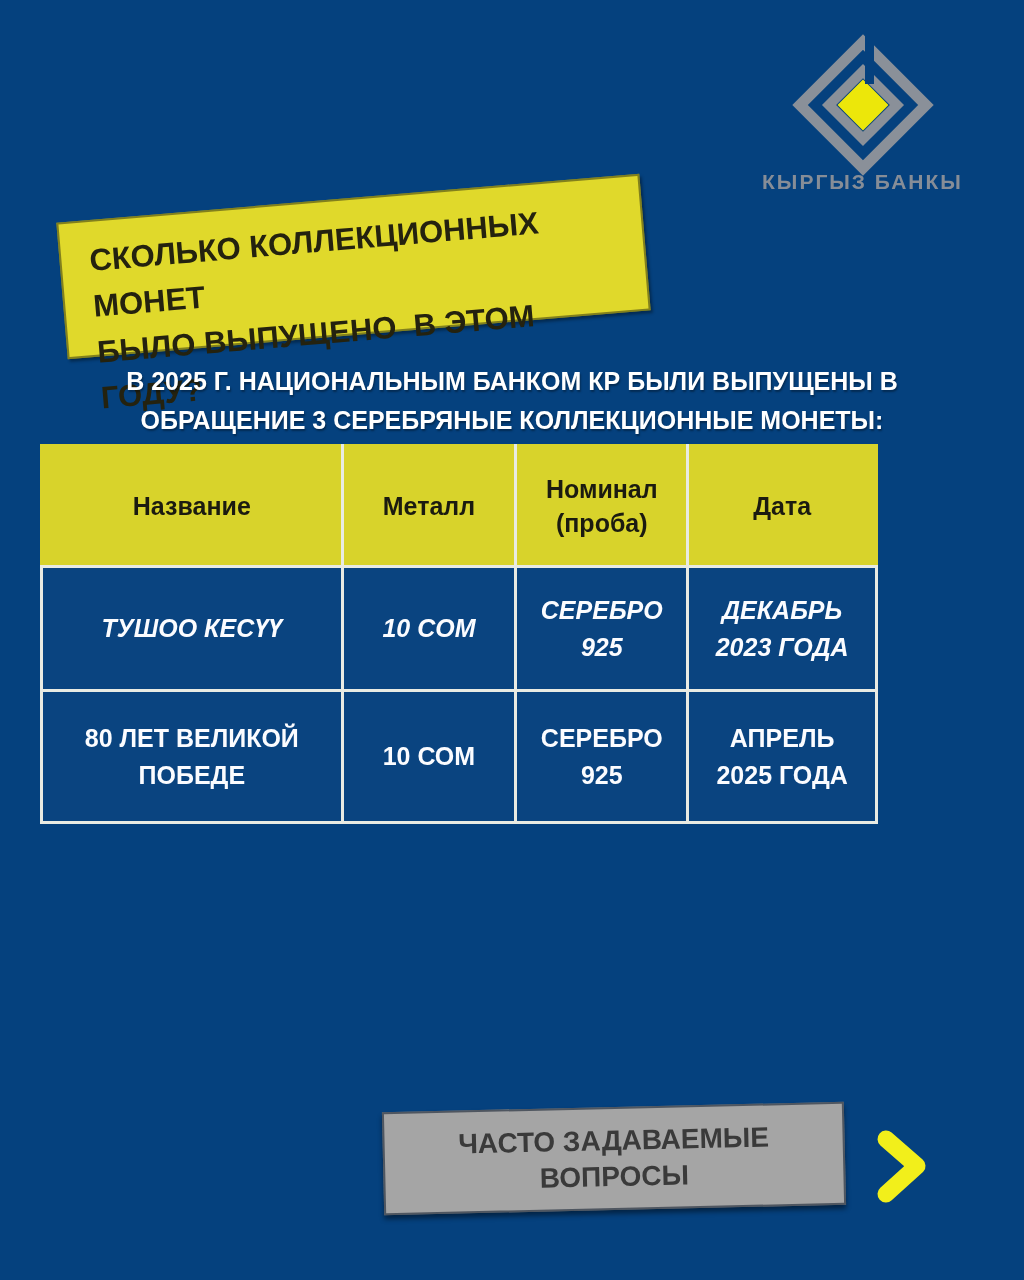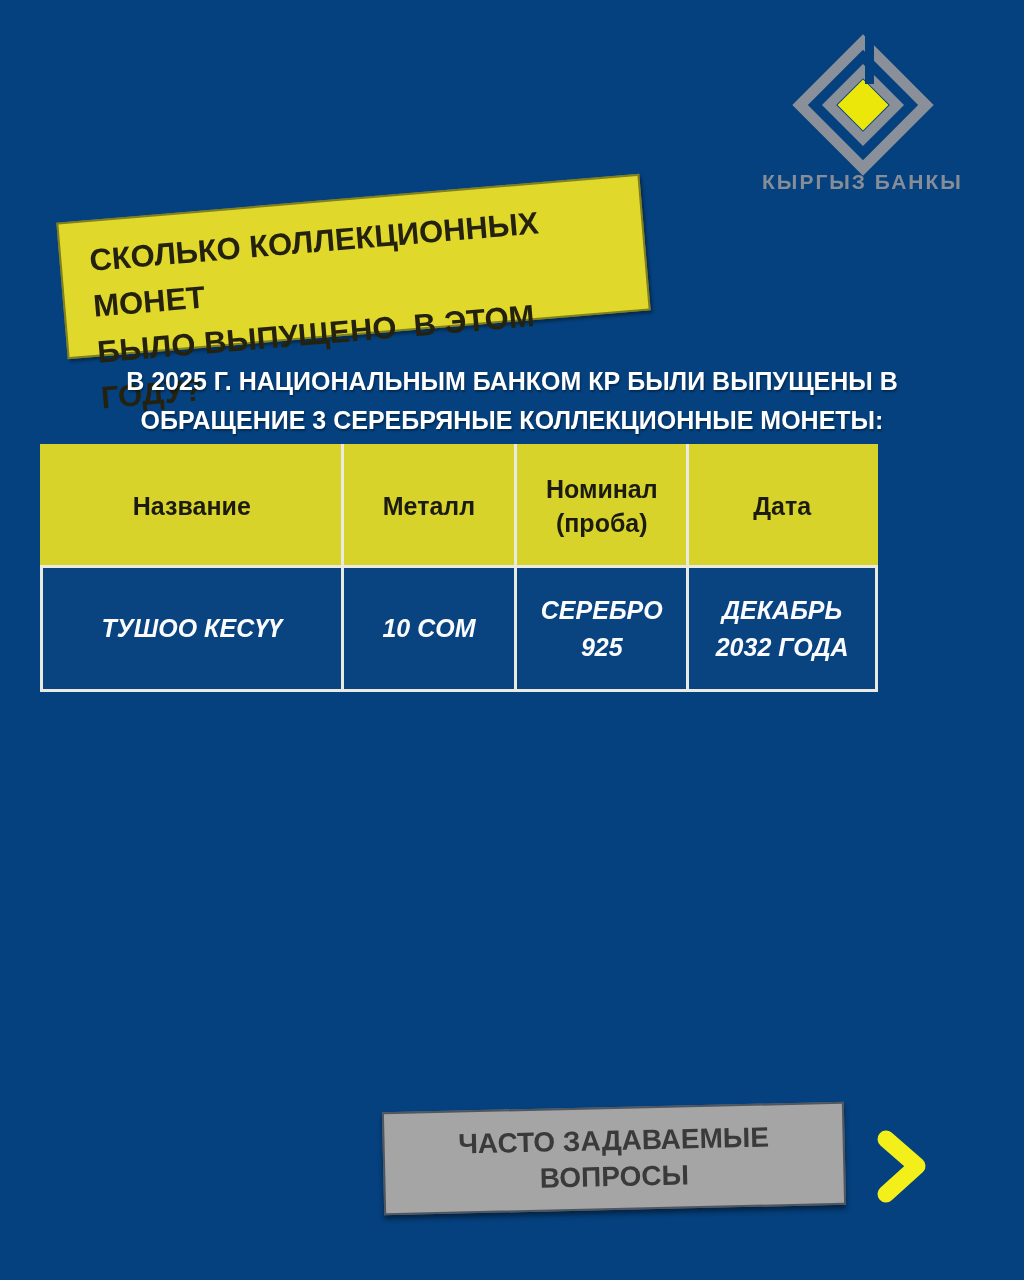--- a/index.html
+++ b/index.html
@@ -110,21 +110,30 @@
     <th>Номинал
 (проба)</th>
     <th>Дата</th>
   </tr>
   <tr class="r1">
     <td>ТУШОО КЕСҮҮ</td>
     <td>10 СОМ</td>
     <td>СЕРЕБРО
 925</td>
     <td>ДЕКАБРЬ
-2032 ГОДА</td>
+2023 ГОДА</td>
+  </tr>
+  <tr class="r3">
+    <td>80 ЛЕТ ВЕЛИКОЙ
+ПОБЕДЕ</td>
+    <td>10 СОМ</td>
+    <td>СЕРЕБРО
+925</td>
+    <td>АПРЕЛЬ
+2025 ГОДА</td>
   </tr>
 </tbody>
   </table>
 
 <div class="faq-button">
   <div class="faq-label">ЧАСТО ЗАДАВАЕМЫЕ
 ВОПРОСЫ</div>
 </div>
 
 <div class="chevron">

